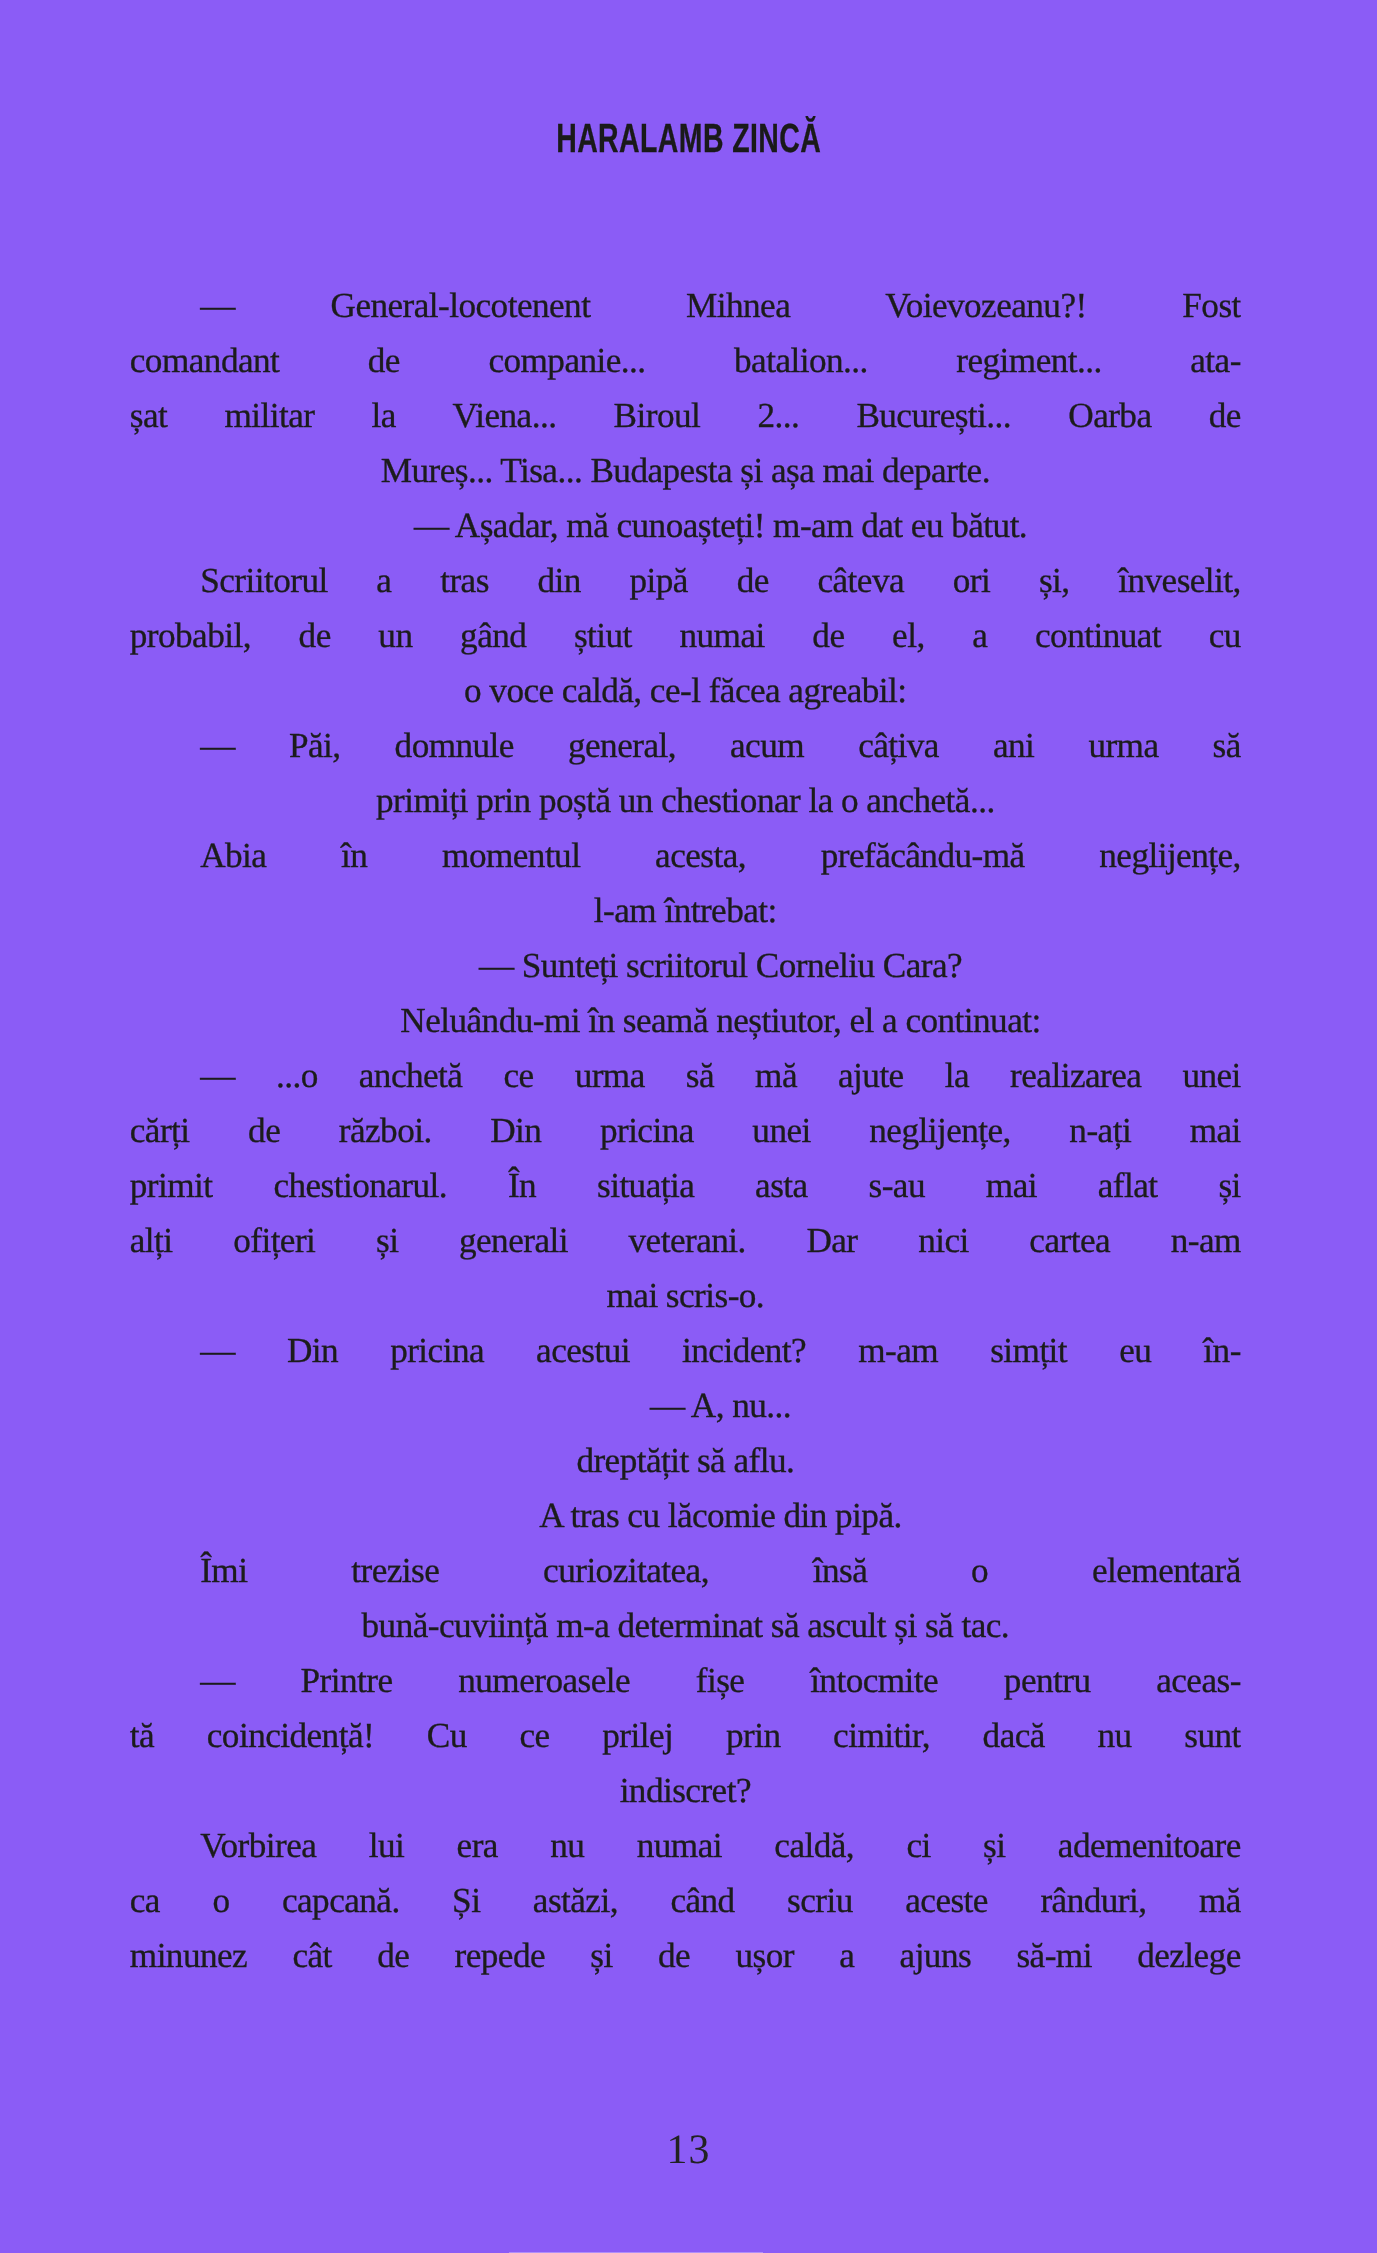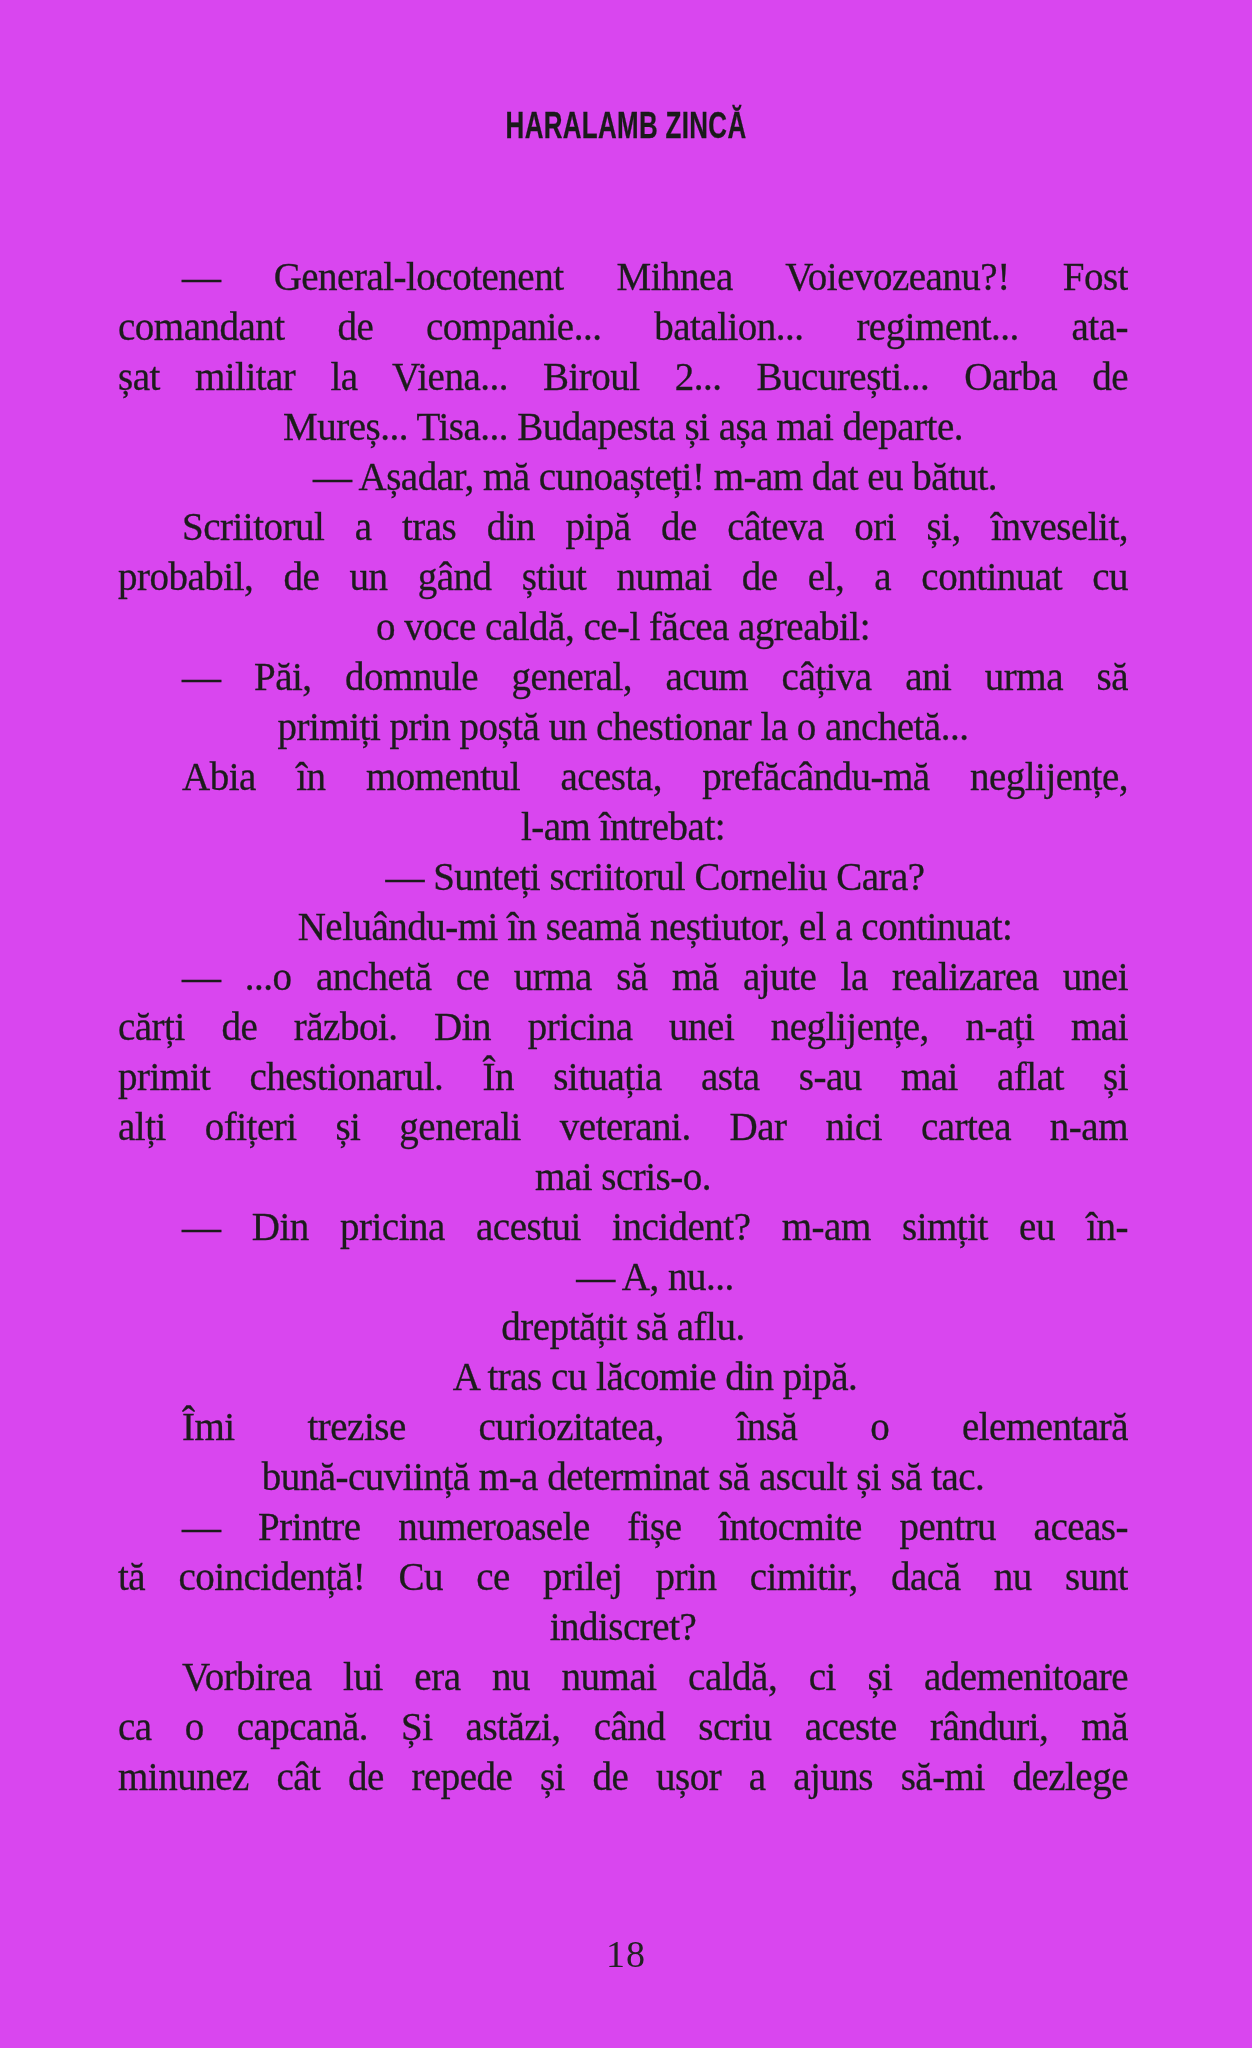--- a/index.html
+++ b/index.html
@@ -8,21 +8,21 @@
     height: 2048px;
     background: #ffffff;
     position: relative;
     overflow: hidden;
     font-family: "Liberation Serif", serif;
     color: #1b1b1b;
   }
   .page {
     position: absolute;
     inset: 0;
-    background: #d946ef;
+    background: #8b5cf6;
   }
   .running-header {
     position: absolute;
     top: 107px;
     left: 0;
     width: 100%;
     text-align: center;
     font-family: "Liberation Sans", sans-serif;
     font-weight: 700;
     font-size: 37px;
@@ -35,21 +35,21 @@
     transform-origin: 50% 50%;
     letter-spacing: 0.5px;
     white-space: nowrap;
     -webkit-text-stroke: 0.3px #1a1a1a;
   }
   .text-column {
     position: absolute;
     left: 118px;
     top: 252px;
     width: 1010px;
-    font-size: 39px;
+    font-size: 32px;
     line-height: 50px;
     letter-spacing: -0.5px;
     color: #1c1c1c;
     -webkit-text-stroke: 0.3px #1c1c1c;
   }
   .line {
     height: 50px;
     overflow: hidden;
     text-align: center;
   }
@@ -105,14 +105,14 @@
       <div class="line indent fill">Îmi trezise curiozitatea, însă o elementară</div>
       <div class="line">bună-cuviință m-a determinat să ascult și să tac.</div>
       <div class="line indent fill">— Printre numeroasele fișe întocmite pentru aceas-</div>
       <div class="line fill">tă coincidență! Cu ce prilej prin cimitir, dacă nu sunt</div>
       <div class="line">indiscret?</div>
       <div class="line indent fill">Vorbirea lui era nu numai caldă, ci și ademenitoare</div>
       <div class="line fill">ca o capcană. Și astăzi, când scriu aceste rânduri, mă</div>
       <div class="line fill">minunez cât de repede și de ușor a ajuns să-mi dezlege</div>
     </div>
 
-  <div class="page-number">18</div>
+  <div class="page-number">13</div>
 </div>
 
 </body></html>

